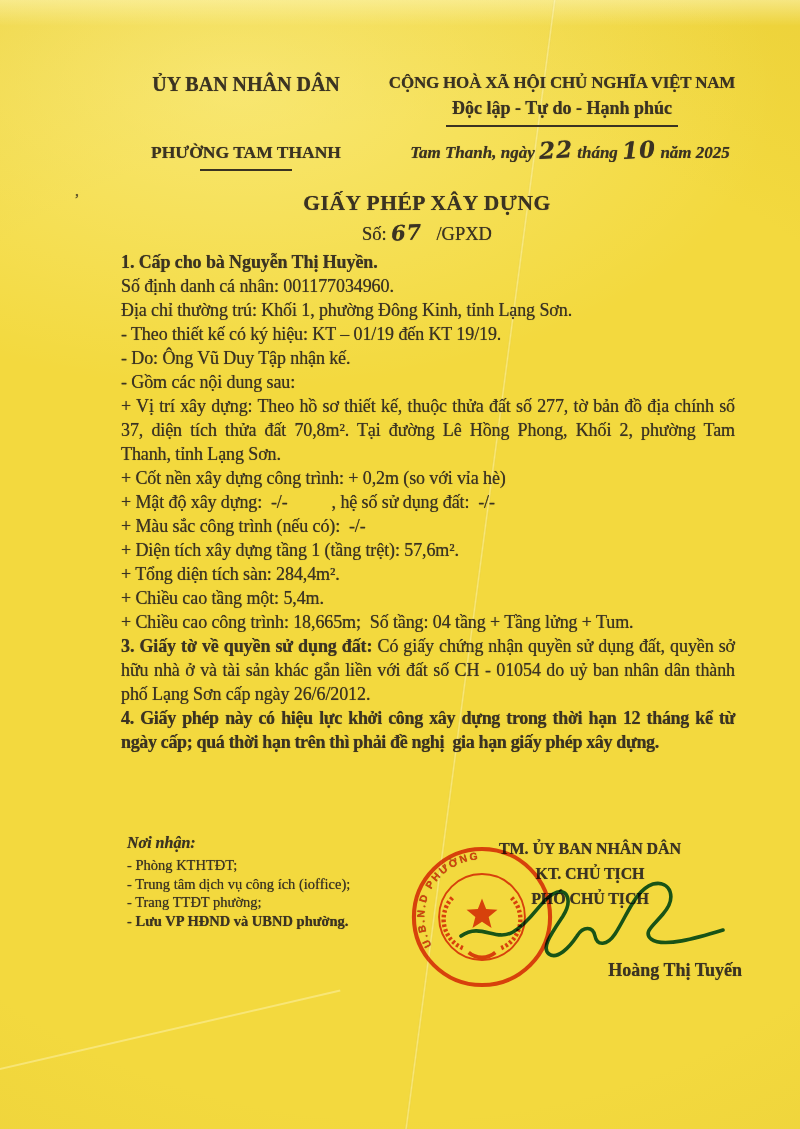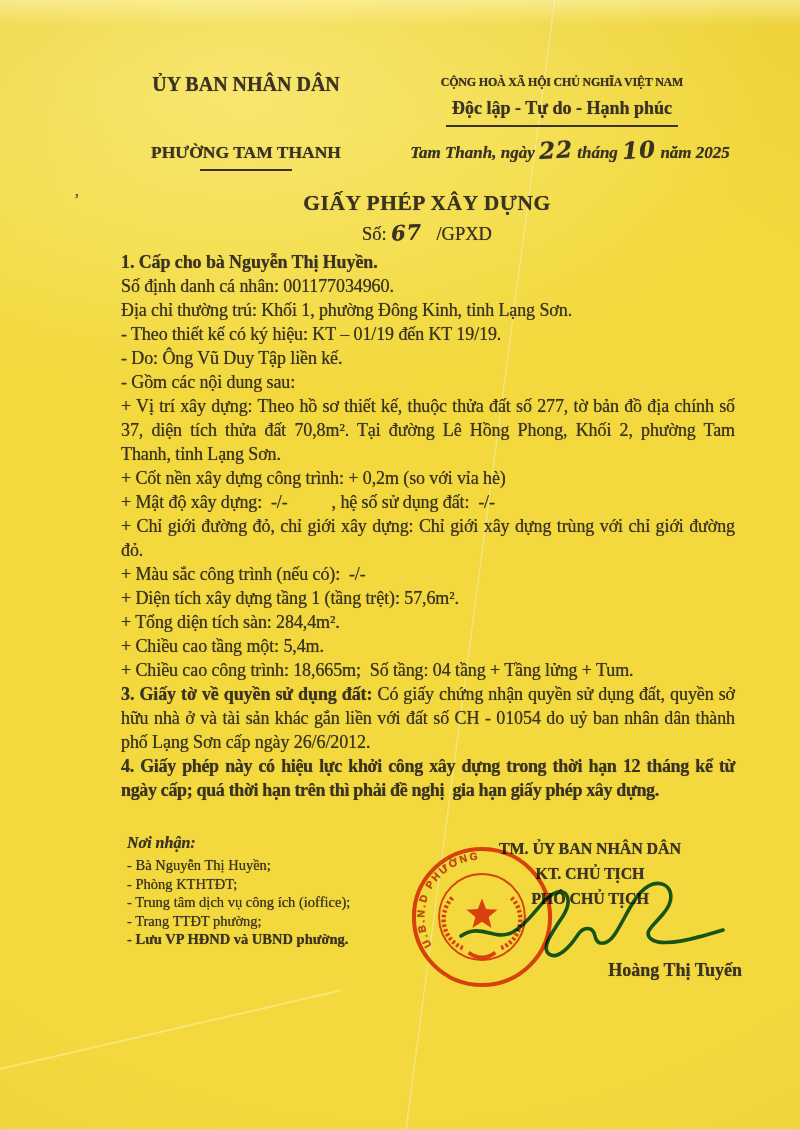--- a/index.html
+++ b/index.html
@@ -28,21 +28,21 @@
   }
   .artifact{position:absolute; left:74px; top:190px; font-size:17px; color:var(--ink); opacity:.8;}
   .scan{ text-shadow:0 0 .7px rgba(59,51,34,.8); }
 
   .hdr-left{position:absolute; left:118px; top:72px; width:256px; text-align:center;}
   .hdr-left .l1{font-weight:700; font-size:20px; line-height:24px;}
   .hdr-left .l2{font-weight:700; font-size:17.5px; line-height:24px;margin-top:44px;}
   .hdr-left .rule{width:92px; height:2px; background:var(--ink); margin:5px auto 0;}
 
   .hdr-right{position:absolute; left:384px; top:70px; width:356px; text-align:center;}
-  .hdr-right .l1{font-weight:700; font-size:12px; line-height:25px; letter-spacing:-0.2px;}
+  .hdr-right .l1{font-weight:700; font-size:17px; line-height:25px; letter-spacing:-0.2px;}
   .hdr-right .l2{font-weight:700; font-size:18px; line-height:26px;}
   .hdr-right .rule{width:232px; height:2px; background:var(--ink); margin:4px auto 0;}
 
   .dateline{
     position:absolute; left:400px; top:136px; width:340px; text-align:center;
     font-style:italic; font-weight:700; font-size:17px;
   }
   .hand{
     font-family:"DejaVu Serif",serif; font-style:italic; font-weight:700;
     font-size:23px; display:inline-block; transform:rotate(-3deg); letter-spacing:1px;
@@ -106,39 +106,37 @@
     <div class="title-num">
       <span>Số: </span><span class="hand small">67</span><span> &nbsp;&nbsp;/GPXD</span>
     </div>
   </div>
 
   <div class="content">
     <p class="b">1. Cấp cho bà Nguyễn Thị Huyền.</p>
     <p>Số định danh cá nhân: 001177034960.</p>
     <p>Địa chỉ thường trú: Khối 1, phường Đông Kinh, tỉnh Lạng Sơn.</p>
     <p>- Theo thiết kế có ký hiệu: KT – 01/19 đến KT 19/19.</p>
-    <p>- Do: Ông Vũ Duy Tập liền kế.</p>
+    <p>- Do: Ông Vũ Duy Tập nhận kế.</p>
     <p>- Gồm các nội dung sau:</p>
     <p>+ Vị trí xây dựng: Theo hồ sơ thiết kế, thuộc thửa đất số 277, tờ bản đồ địa chính số 37, diện tích thửa đất 70,8m². Tại đường Lê Hồng Phong, Khối 2, phường Tam Thanh, tỉnh Lạng Sơn.</p>
     <p>+ Cốt nền xây dựng công trình: + 0,2m (so với vỉa hè)</p>
     <p>+ Mật độ xây dựng: &nbsp;-/-&nbsp;&nbsp;&nbsp;&nbsp;&nbsp;&nbsp;&nbsp;&nbsp;&nbsp; , hệ số sử dụng đất: &nbsp;-/-</p>
-    <p>+ Chỉ giới đường đỏ, chỉ giới xây dựng: Chỉ giới xây dựng trùng với chỉ giới đường đỏ.</p>
     <p>+ Màu sắc công trình (nếu có): &nbsp;-/-</p>
     <p>+ Diện tích xây dựng tầng 1 (tầng trệt): 57,6m².</p>
     <p>+ Tổng diện tích sàn: 284,4m².</p>
     <p>+ Chiều cao tầng một: 5,4m.</p>
     <p>+ Chiều cao công trình: 18,665m; &nbsp;Số tầng: 04 tầng + Tầng lửng + Tum.</p>
     <p><span class="b">3. Giấy tờ về quyền sử dụng đất:</span><span> Có giấy chứng nhận quyền sử dụng đất, quyền sở hữu nhà ở và tài sản khác gắn liền với đất số CH - 01054 do uỷ ban nhân dân thành phố Lạng Sơn cấp ngày 26/6/2012.</span></p>
     <p class="b tight">4. Giấy phép này có hiệu lực khởi công xây dựng trong thời hạn 12 tháng kể từ ngày cấp; quá thời hạn trên thì phải đề nghị &nbsp;gia hạn giấy phép xây dựng.</p>
   </div>
 
   <div class="recipients">
     <div class="rt">Nơi nhận:</div>
     <div class="list">
-      <div class="ri">- Bà Nguyễn Thị Huyền;</div>
       <div class="ri">- Phòng KTHTĐT;</div>
       <div class="ri">- Trung tâm dịch vụ công ích (ioffice);</div>
       <div class="ri">- Trang TTĐT phường;</div>
       <div class="ri bold">- Lưu VP HĐND và UBND phường.</div>
     </div>
   </div>
 
   <div class="signblock">
     <div class="s">TM. ỦY BAN NHÂN DÂN</div>
     <div class="s">KT. CHỦ TỊCH</div>

